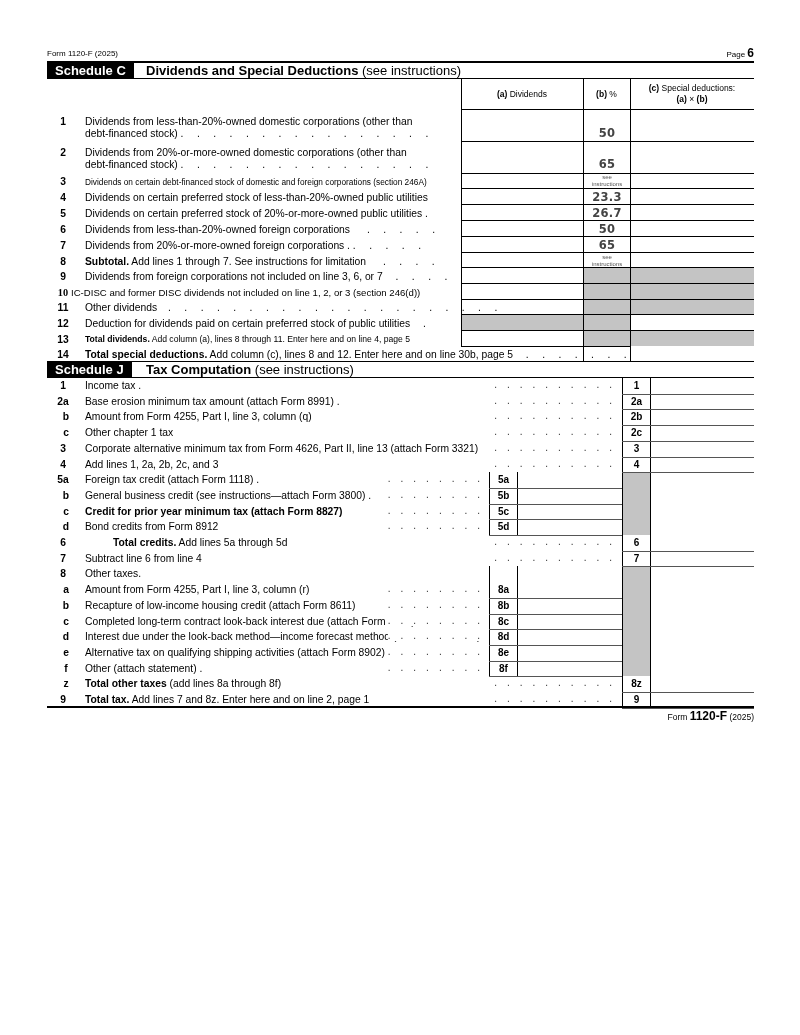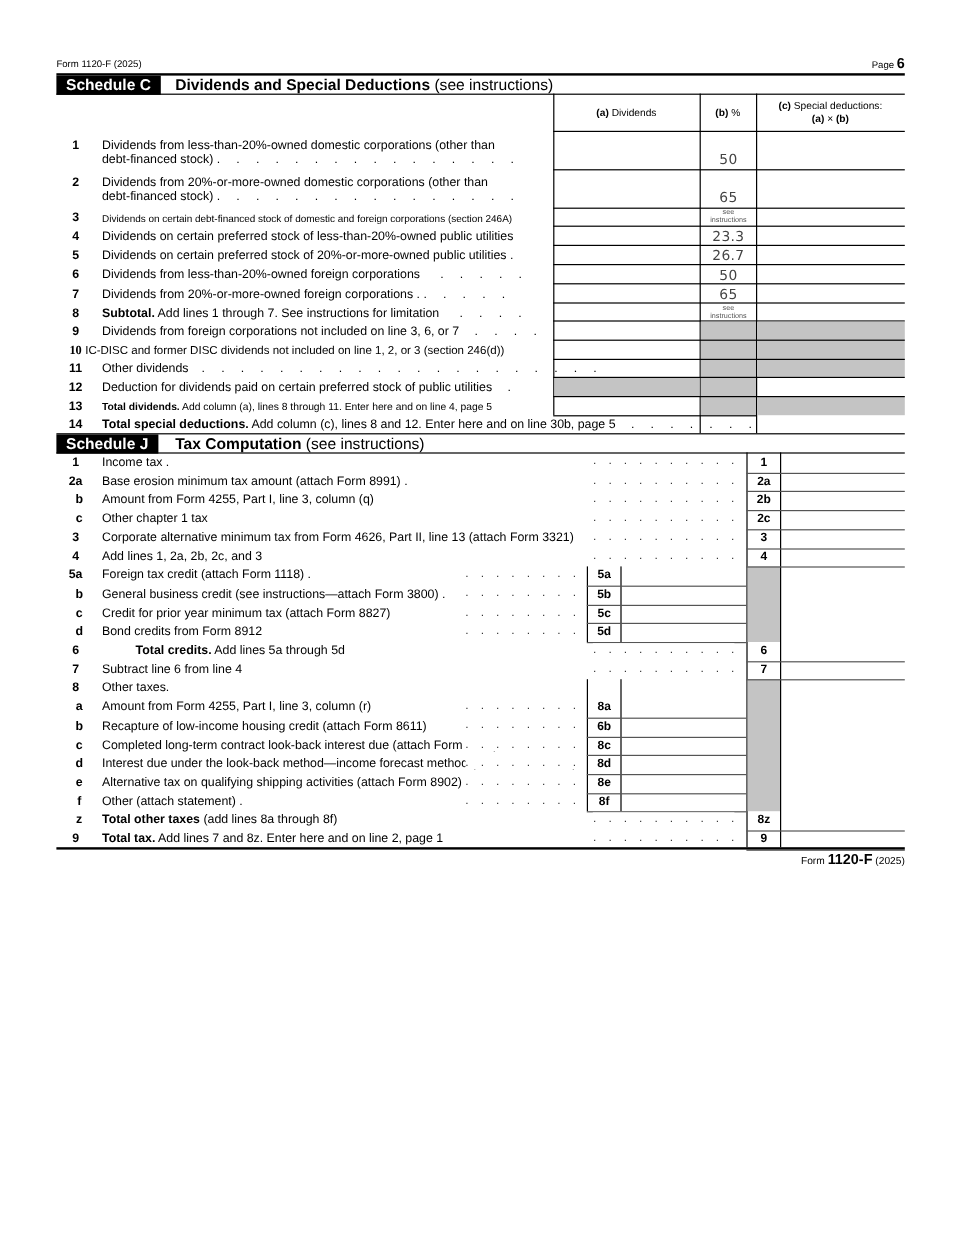--- a/index.html
+++ b/index.html
@@ -9,21 +9,21 @@
   .txt { font-size: 10.3px; white-space: nowrap; }
   .num { font-size: 10.3px; font-weight: bold; text-align: center; width: 22px; }
   .hline { position: absolute; height: 0; border-top: 1px solid #000; }
   .hline.thick { border-top: 2px solid #000; }
   .hline.gray { border-top: 1px solid #555; }
   .vline { position: absolute; width: 0; border-left: 1px solid #000; }
   .shade { position: absolute; background: #c4c4c4; }
   .sched-badge { position: absolute; background: #000; color: #fff; font-weight: bold; font-size: 13px; padding: 0 8px; height: 16px; line-height: 16px; }
   .sched-title { position: absolute; font-size: 13px; white-space: nowrap; line-height: 16px; }
   .sched-title b { font-weight: bold; }
-  .pct { position: absolute; font-family: "DejaVu Sans", sans-serif; font-size: 11.5px; color: #444; text-align: center; width: 46px; font-weight: 400; letter-spacing: 0.3px; }
+  .pct { position: absolute; font-family: "DejaVu Sans", sans-serif; font-size: 11.5px; color: #444; text-align: center; width: 46px; font-weight: 700; letter-spacing: 0.3px; }
   .seeinst { position: absolute; font-size: 6px; color: #555; text-align: center; width: 46px; line-height: 6.5px; }
   .boxlabel { position: absolute; font-size: 10px; font-weight: bold; text-align: center; }
   .dots { letter-spacing: 5.3px; }
   .field { position: absolute; background: transparent; border: none; outline: none; }
 </style>
 </head>
 <body>
 
 <div class="abs small" style="left:47px; top:49px; font-size:8px;">Form 1120-F (2025)</div>
 <div class="abs" style="right:46px; top:46px; font-size:8px;">
@@ -207,21 +207,21 @@
     <div class="boxlabel" style="left: 490px; width: 27px; top: 474.2px;">5a</div>
     <input class="field" style="left: 519px; width: 100px; top: 473.2px; height: 12.7px;">
     <div class="hline gray" style="left: 489px; width: 133px; top: 487.9px;"></div>
     <div class="abs num" style="left: 55px; top: 489.9px;">b</div>
     <div class="abs txt" style="left: 85px; top: 489.9px; text-align: center;"><span>General business credit (see instructions—attach Form 3800) .</span></div>
     <div class="abs" style="top: 488.9px; right: 320px; font-size: 10px; letter-spacing: 0px; white-space: nowrap; color: rgb(51, 51, 51); background: rgb(255, 255, 255);">. . . . . . . .</div>
     <div class="boxlabel" style="left: 490px; width: 27px; top: 489.9px;">5b</div>
     <input class="field" style="left: 519px; width: 100px; top: 488.9px; height: 12.7px;">
     <div class="hline gray" style="left: 489px; width: 133px; top: 503.6px;"></div>
     <div class="abs num" style="left: 55px; top: 505.6px;">c</div>
-    <div class="abs txt" style="left: 85px; top: 505.6px;"><span>Credit for prior year minimum tax (attach Form 8827)</span></div>
+    <div class="abs txt" style="left: 85px; top: 505.6px; font-weight: bold;"><span>Credit for prior year minimum tax (attach Form 8827)</span></div>
     <div class="abs" style="top: 504.6px; right: 320px; font-size: 10px; letter-spacing: 0px; white-space: nowrap; color: rgb(51, 51, 51); background: rgb(255, 255, 255);">. . . . . . . .</div>
     <div class="boxlabel" style="left: 490px; width: 27px; top: 505.6px; text-align: center;">5c</div>
     <input class="field" style="left: 519px; width: 100px; top: 504.6px; height: 12.7px;">
     <div class="hline gray" style="left: 489px; width: 133px; top: 519.3px;"></div>
     <div class="abs num" style="left: 55px; top: 521.3px;">d</div>
     <div class="abs txt" style="left: 85px; top: 521.3px;"><span>Bond credits from Form 8912</span></div>
     <div class="abs" style="top: 520.3px; right: 320px; font-size: 10px; letter-spacing: 0px; white-space: nowrap; color: rgb(51, 51, 51); background: rgb(255, 255, 255);">. . . . . . . .</div>
     <div class="boxlabel" style="left: 490px; width: 27px; top: 521.3px;">5d</div>
     <input class="field" style="left: 519px; width: 100px; top: 520.3px; height: 12.7px;">
     <div class="hline gray" style="left: 489px; width: 133px; top: 535px;"></div>
@@ -241,21 +241,21 @@
     <div class="abs txt" style="left: 85px; top: 568.4px;"><span>Other taxes.</span></div>
     <div class="abs num" style="left: 55px; top: 584.1px;">a</div>
     <div class="abs txt" style="left: 85px; top: 584.1px;"><span>Amount from Form 4255, Part I, line 3, column (r)</span></div>
     <div class="abs" style="top: 583.1px; right: 320px; font-size: 10px; letter-spacing: 0px; white-space: nowrap; color: rgb(51, 51, 51); background: rgb(255, 255, 255);">. . . . . . . .</div>
     <div class="boxlabel" style="left: 490px; width: 27px; top: 584.1px;">8a</div>
     <input class="field" style="left: 519px; width: 100px; top: 583.1px; height: 12.7px;">
     <div class="hline gray" style="left: 489px; width: 133px; top: 597.8px;"></div>
     <div class="abs num" style="left: 55px; top: 599.8px;">b</div>
     <div class="abs txt" style="left: 85px; top: 599.8px;"><span>Recapture of low-income housing credit (attach Form 8611)</span></div>
     <div class="abs" style="top: 598.8px; right: 320px; font-size: 10px; letter-spacing: 0px; white-space: nowrap; color: rgb(51, 51, 51); background: rgb(255, 255, 255);">. . . . . . . .</div>
-    <div class="boxlabel" style="left: 490px; width: 27px; top: 599.8px;">6b</div>
+    <div class="boxlabel" style="left: 490px; width: 27px; top: 599.8px;">8b</div>
     <input class="field" style="left: 519px; width: 100px; top: 598.8px; height: 12.7px;">
     <div class="hline gray" style="left: 489px; width: 133px; top: 613.5px;"></div>
     <div class="abs num" style="left: 55px; top: 615.5px;">c</div>
     <div class="abs txt" style="left: 85px; top: 615.5px;"><span>Completed long-term contract look-back interest due (attach Form 8697)</span></div>
     <div class="abs" style="top: 614.5px; right: 320px; font-size: 10px; letter-spacing: 0px; white-space: nowrap; color: rgb(51, 51, 51); background: rgb(255, 255, 255);">. . . . . . . .</div>
     <div class="boxlabel" style="left: 490px; width: 27px; top: 615.5px;">8c</div>
     <input class="field" style="left: 519px; width: 100px; top: 614.5px; height: 12.7px;">
     <div class="hline gray" style="left: 489px; width: 133px; top: 629.2px;"></div>
     <div class="abs num" style="left: 55px; top: 631.2px;">d</div>
     <div class="abs txt" style="left: 85px; top: 631.2px;"><span>Interest due under the look-back method—income forecast method (attach Form 8866)</span></div>

